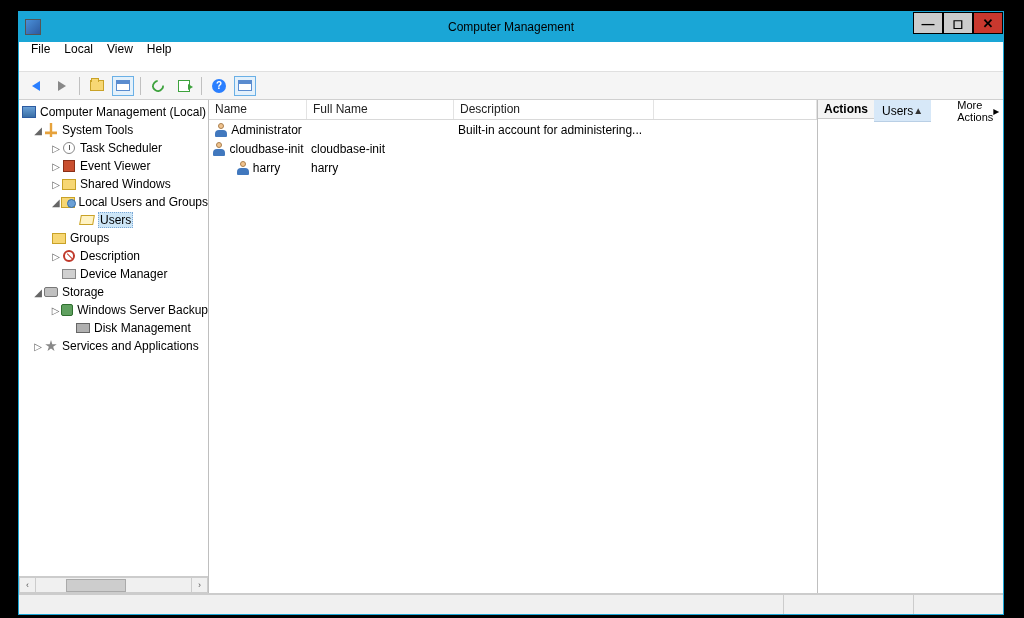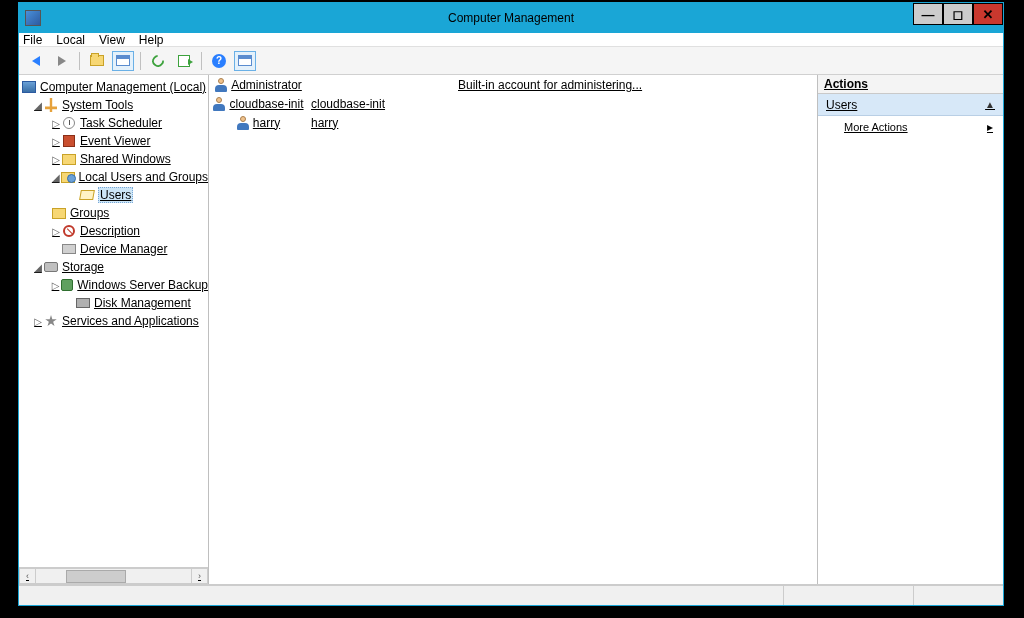--- a/index.html
+++ b/index.html
@@ -8,21 +8,21 @@
       font-size: 12px;
       background: #000;
       width: 1024px;
       height: 618px;
       overflow: hidden;
       position: relative;
     }
     .window {
       position: absolute;
       left: 18px;
-      top: 2px;
+      top: 11px;
       width: 986px;
       height: 604px;
       background: #fff;
       border: 1px solid #1aa6d6;
       display: flex;
       flex-direction: column;
     }
     .titlebar {
       height: 30px;
       background: #1aa6d6;
@@ -58,26 +58,26 @@
       align-items: center;
       justify-content: center;
       font-weight: bold;
       font-size: 13px;
       font-family: sans-serif;
     }
     .win-btn.min { background: #ccc; }
     .win-btn.max { background: #ccc; }
     .win-btn.close { background: #c9382e; }
     .menubar {
-      height: 14px;
+      height: 30px;
       background: #fff;
       border-bottom: 1px solid #e0e0e0;
       display: flex;
       align-items: flex-start;
-      padding-left: 4px;
+      padding-left: 12px;
       gap: 14px;
     }
     .menubar span { cursor: default; }
     .toolbar {
       height: 28px;
       background: #f5f5f5;
       border-bottom: 1px solid #d0d0d0;
       display: flex;
       align-items: center;
       padding-left: 6px;
@@ -101,21 +101,20 @@
     .icon-refresh{width:12px;height:12px;border:2px solid #3da23d;border-radius:50%;border-top-color:transparent;transform:rotate(40deg);}
     .icon-export{width:12px;height:12px;background:#fff;border:1px solid #3da23d;position:relative;}
     .icon-export::after{content:"";position:absolute;right:-4px;top:3px;width:0;height:0;border-top:3px solid transparent;border-bottom:3px solid transparent;border-left:5px solid #3da23d;}
     .icon-help{width:14px;height:14px;border-radius:50%;background:#2a7fff;color:#fff;font-size:10px;font-weight:bold;text-align:center;line-height:14px;}
 
     .main {
       flex: 1;
       display: flex;
       border-bottom: 1px solid #ccc;
       min-height: 0;
-      text-decoration: underline;
     }
     .tree-pane {
       width: 190px;
       border-right: 1px solid #bfbfbf;
       display: flex;
       flex-direction: column;
       background:#fff;
     }
     .tree-body { flex:1; overflow:hidden; padding-top:3px;}
     .tree-item {
@@ -173,21 +172,21 @@
     .user-icon{width:14px;height:14px;position:relative;flex-shrink:0;}
     .user-icon .head{width:6px;height:6px;border-radius:50%;background:#f0c38e;border:1px solid #aa7f4e;position:absolute;left:4px;top:0;}
     .user-icon .body{width:12px;height:7px;border-radius:4px 4px 1px 1px;background:#4178be;position:absolute;left:1px;bottom:0;}
     .user-icon.disabled .body{background:#888;}
     .user-icon .arrow{position:absolute;right:-2px;bottom:-1px;width:0;height:0;border-top:3px solid transparent;border-bottom:3px solid transparent;border-left:4px solid #c0392b;}
 
     .actions-pane {
       width: 185px;
       background:#fff;
       display:flex;
-      flex-direction:column;
+      flex-direction:row;
     }
     .actions-title{height:19px;background:#f4f4f4;border-bottom:1px solid #c9c9c9;padding:2px 6px;font-weight:bold;}
     .actions-group{height:22px;background:#d7e8f8;border-bottom:1px solid #b9cfe5;display:flex;align-items:center;justify-content:space-between;padding:0 8px;}
     .actions-group .chev{font-size:10px;color:#333;}
     .actions-item{height:22px;display:flex;align-items:center;justify-content:space-between;padding:0 10px 0 26px;cursor:default;}
     .actions-item .more{font-size:11px;color:#000;}
 
     .statusbar{height:20px;background:#f0f0f0;border-top:1px solid #ccc;display:flex;}
     .statusbar .sseg{border-left:1px solid #ccc;height:100%;}
     .statusbar .sseg.a{flex:1;border-left:none;}
@@ -347,20 +346,26 @@
       <div class="tree-scroll">
         <div class="sb-btn">‹</div>
         <div class="sb-track">
             <div class="sb-thumb"></div>
           </div>
         <div class="sb-btn">›</div>
       </div>
     </div>
 
     <div class="list-pane">
+      <div class="list-header">
+        <div class="list-col col-name">Name</div>
+        <div class="list-col col-full">Full Name</div>
+        <div class="list-col col-desc">Description</div>
+        <div class="list-col col-blank"></div>
+      </div>
       <div class="list-body" id="list-body">
           <div class="list-row">
             <div class="cell cell-name">
               <div class="user-icon">
                 <div class="head"></div>
                 <div class="body"></div>
               </div>
               <span>Administrator</span>
             </div>
             <div class="cell cell-full"></div>

